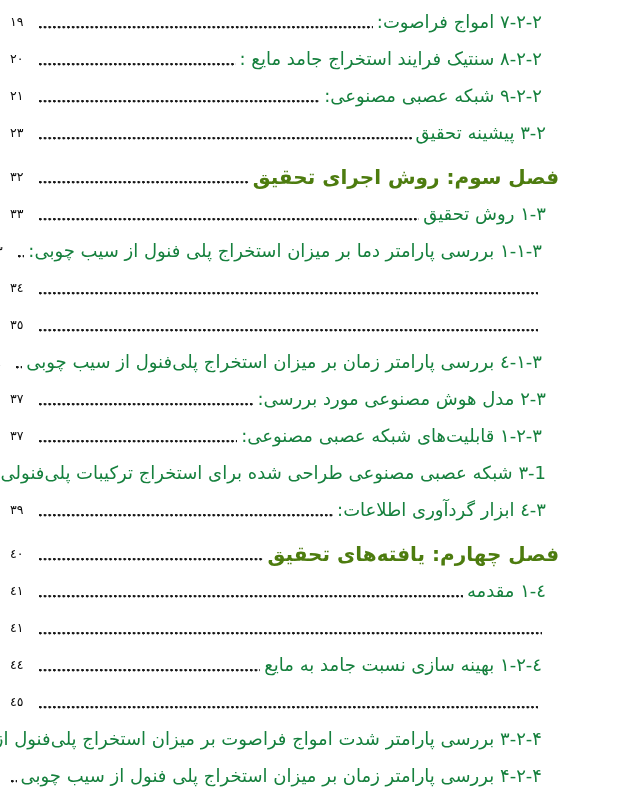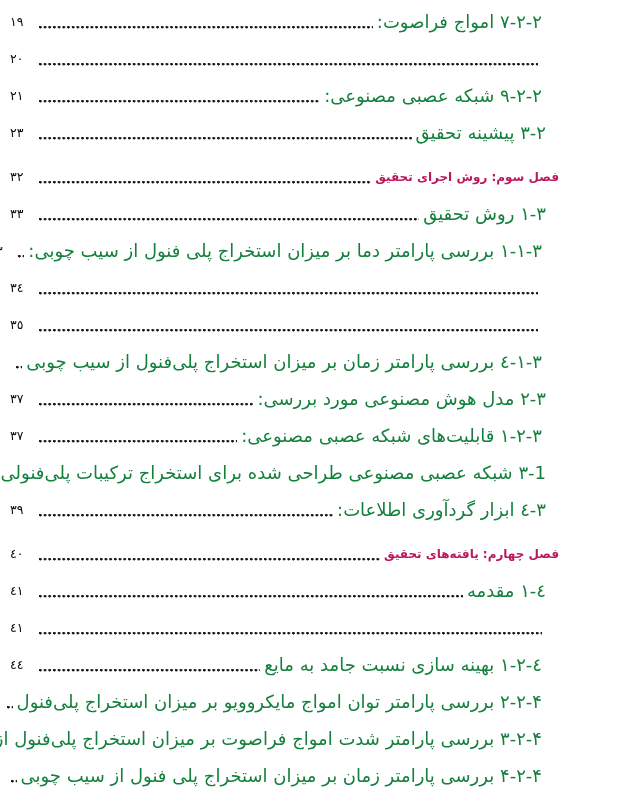--- a/index.html
+++ b/index.html
@@ -34,22 +34,22 @@
     color: #15803d;
   }
   .toc-row.lvl2 { padding-right: 13px; }
   .toc-row.lvl3 { padding-right: 17px; }
   .toc-row.chapter {
     margin-top: 7px;
     padding-right: 0;
   }
   .toc-row.chapter .title {
     font-weight: bold;
-    font-size: 12px;
-    color: #be185d;
+    font-size: 20px;
+    color: #4d7c0f;
   }
   .leader {
     flex: 1 1 10px;
     min-width: 6px;
     height: 4px;
     align-self: flex-end;
     margin: 0 4px 11px 5px; 
     background-image: radial-gradient(circle at 1.3px 2.2px, #151515 1.05px, rgba(0,0,0,0) 1.6px);
     background-size: 4.7px 4px;
     background-repeat: repeat-x;
@@ -66,20 +66,21 @@
 <body>
 
 <div class="toc-page">
   <div id="toc-rows">
       <div class="toc-row lvl3">
     <span class="title">٢-٢-٧ امواج فراصوت:</span>
     <span class="leader"></span>
     <span class="pagenum">١٩</span>
   </div>
       <div class="toc-row lvl3">
+    <span class="title">٢-٢-٨ سنتیک فرایند استخراج جامد مایع :</span>
     <span class="leader"></span>
     <span class="pagenum">٢٠</span>
   </div>
       <div class="toc-row lvl3">
     <span class="title">٢-٢-٩ شبکه عصبی مصنوعی:</span>
     <span class="leader"></span>
     <span class="pagenum">٢١</span>
   </div>
       <div class="toc-row lvl2">
     <span class="title">٢-٣ پیشینه تحقیق</span>
@@ -147,21 +148,20 @@
       <div class="toc-row lvl2">
     <span class="leader"></span>
     <span class="pagenum">٤١</span>
   </div>
       <div class="toc-row lvl3">
     <span class="title">٤-٢-١ بهینه سازی نسبت جامد به مایع</span>
     <span class="leader"></span>
     <span class="pagenum">٤٤</span>
   </div>
       <div class="toc-row lvl3">
-    <span class="title">۴-٢-٢ بررسی پارامتر توان امواج مایکروویو بر میزان استخراج پلی‌فنول</span>
     <span class="leader"></span>
     <span class="pagenum">٤٥</span>
   </div>
       <div class="toc-row lvl3">
     <span class="title">۴-٢-٣ بررسی پارامتر شدت امواج فراصوت بر میزان استخراج پلی‌فنول از سیب چوبی</span>
     <span class="leader"></span>
     <span class="pagenum">٤٦</span>
   </div>
       <div class="toc-row lvl3">
     <span class="title">۴-٢-۴ بررسی پارامتر زمان بر میزان استخراج پلی فنول از سیب چوبی</span>

